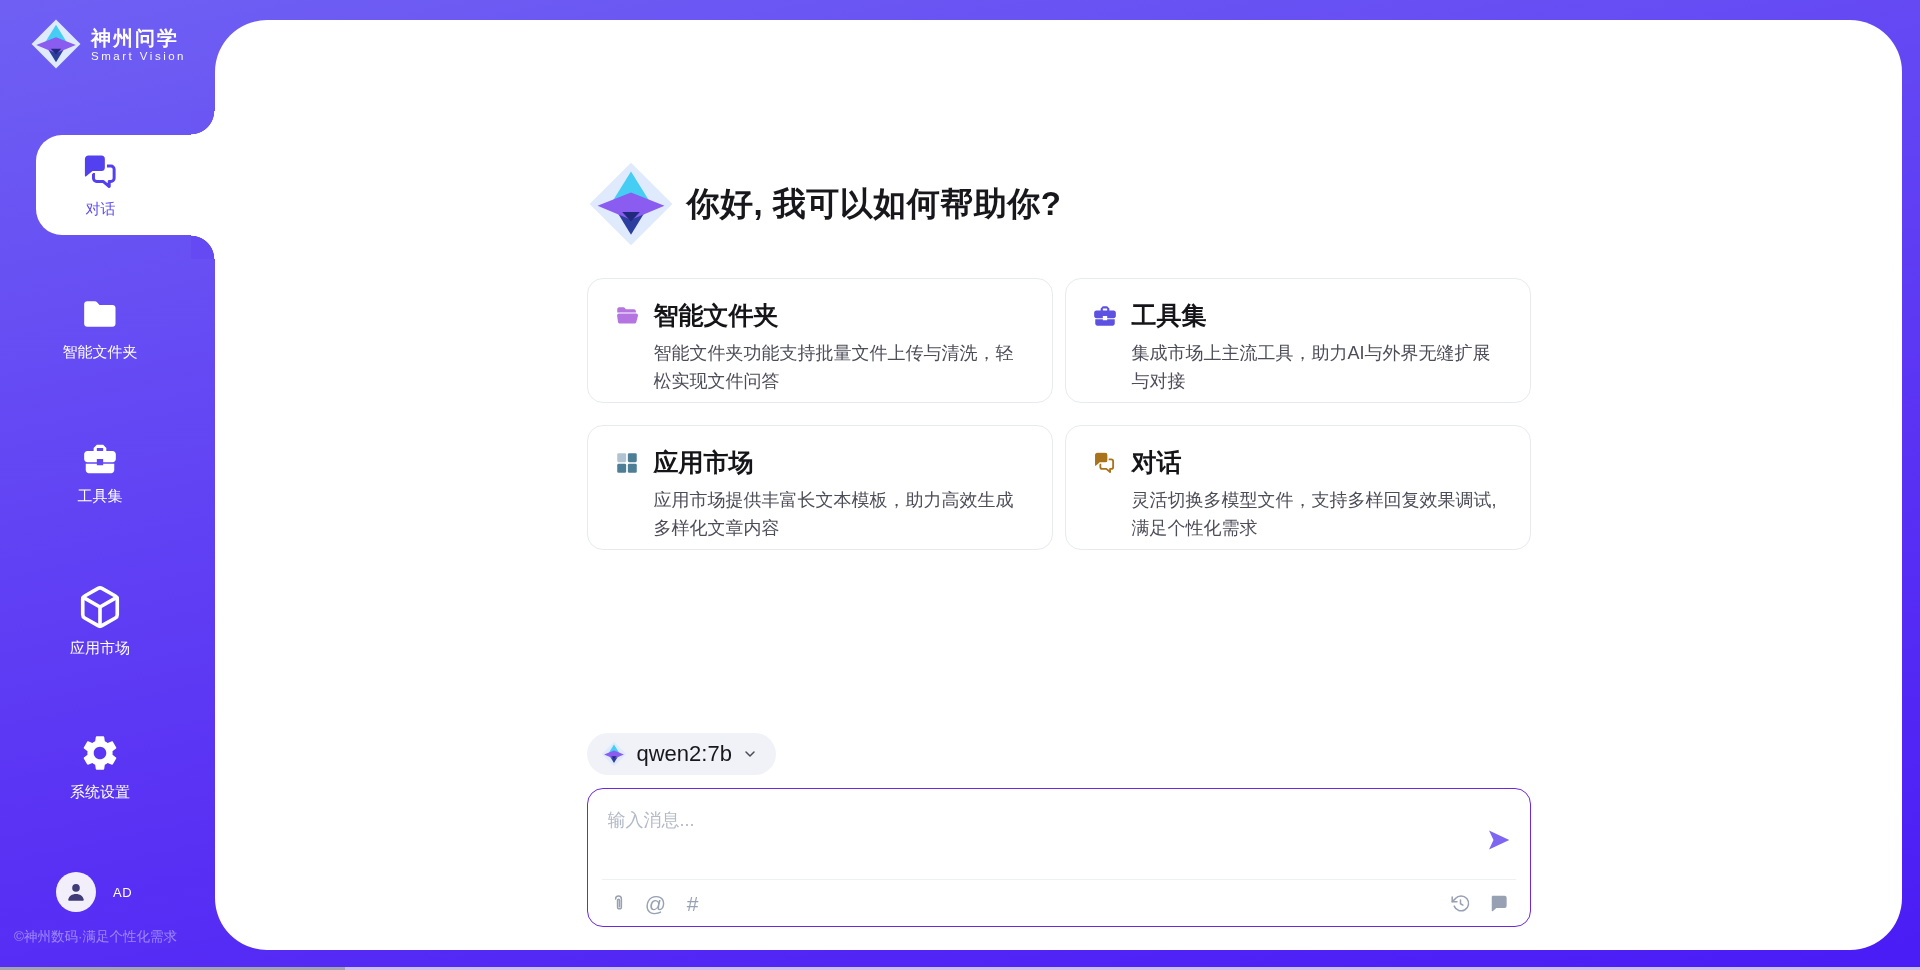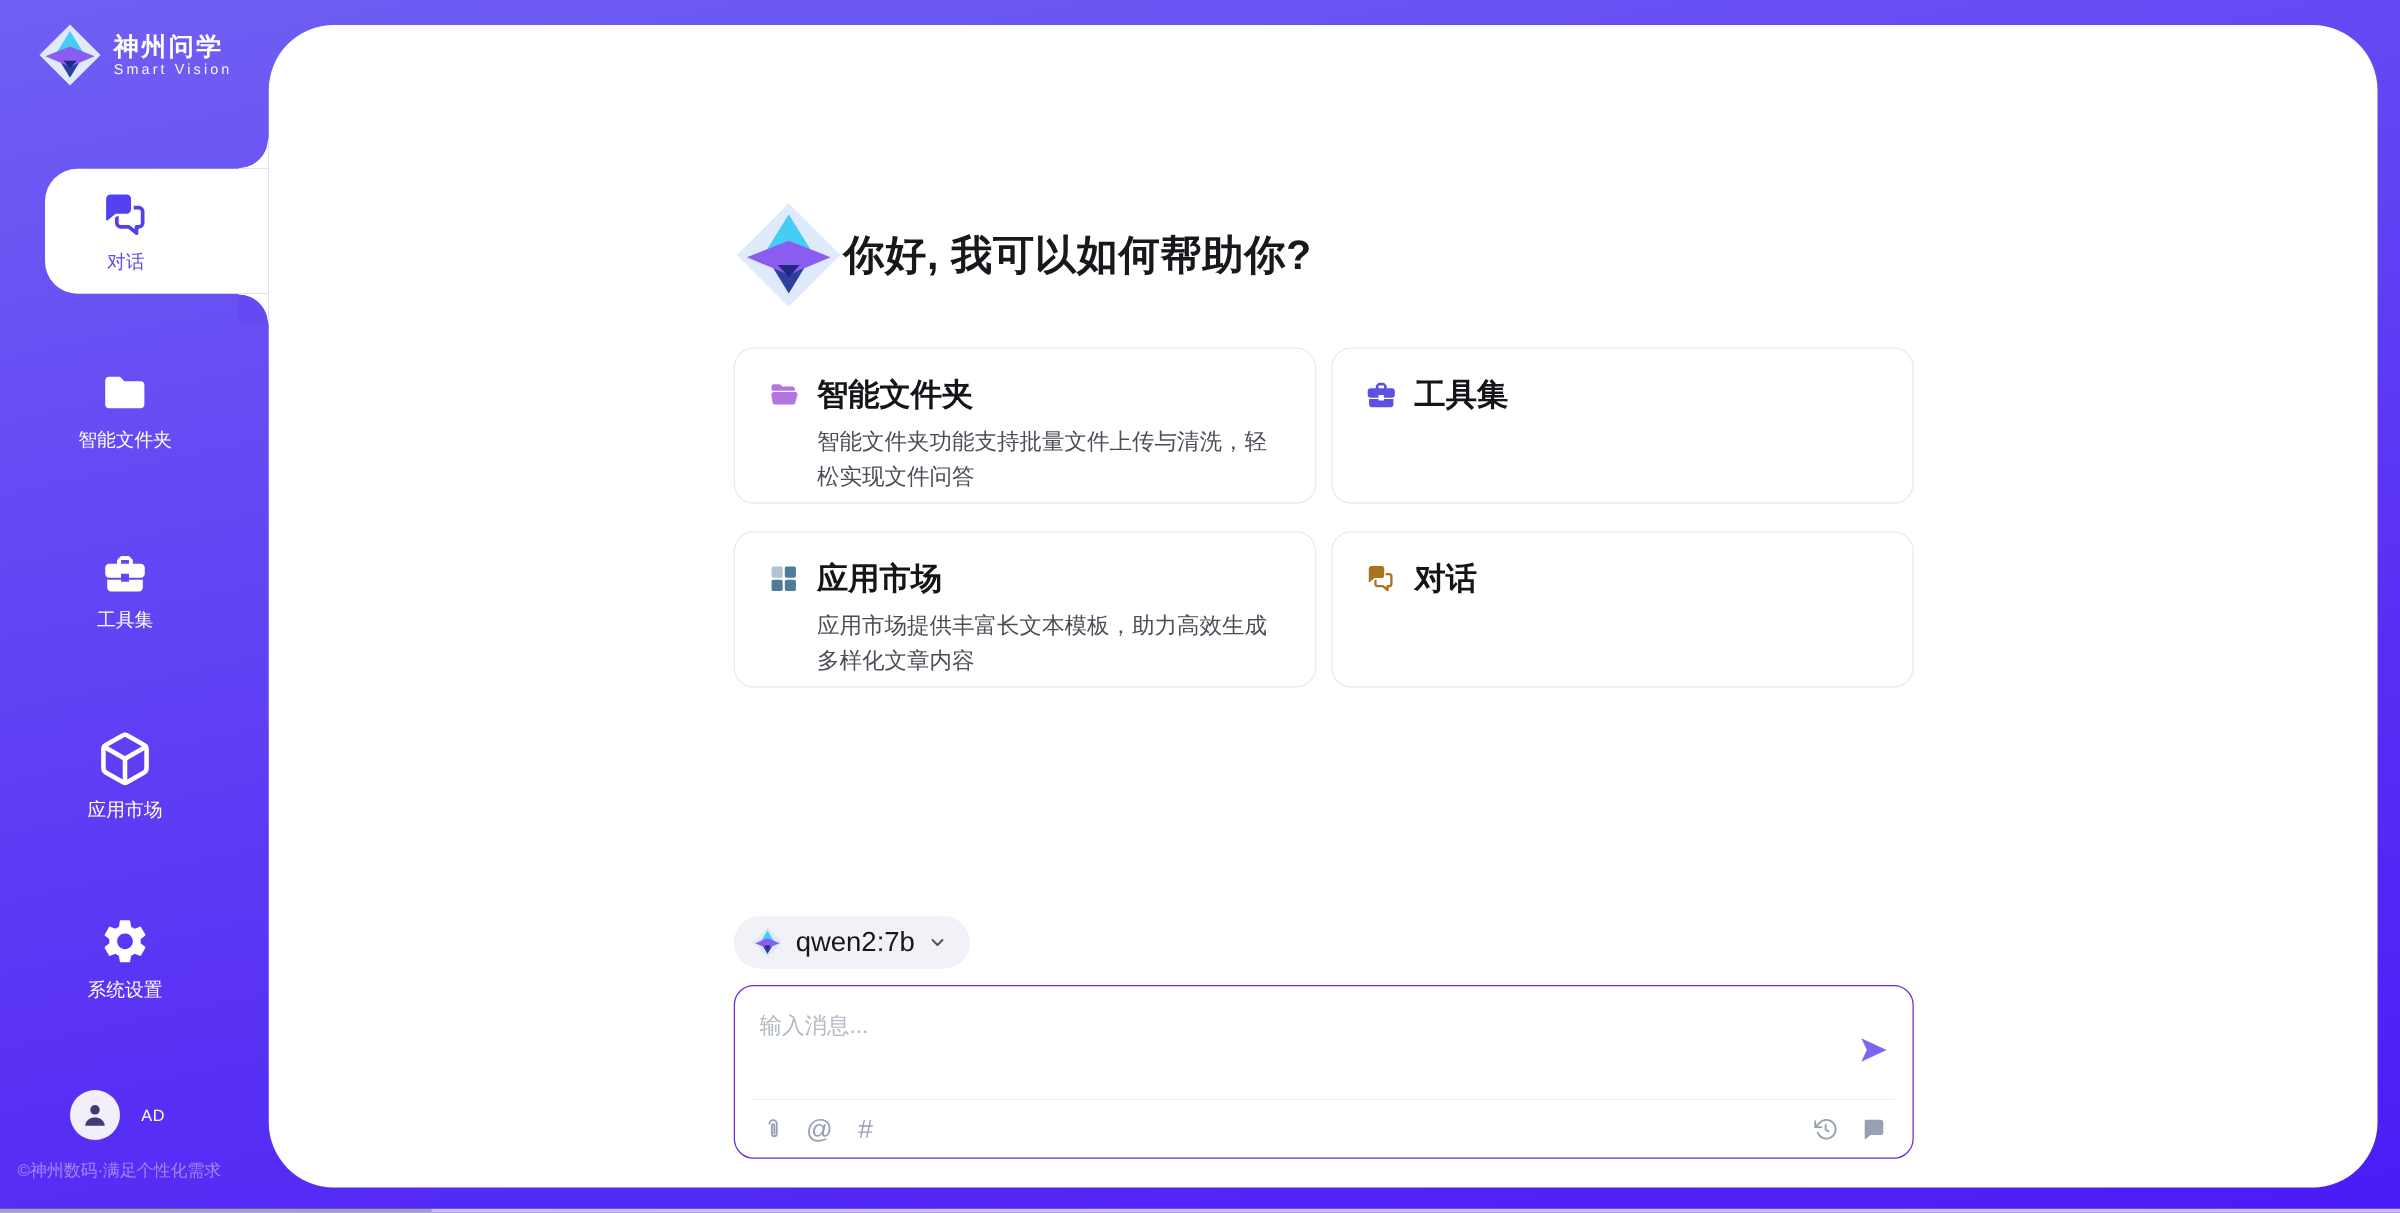--- a/index.html
+++ b/index.html
@@ -53,21 +53,21 @@
 
   .sidebar-footer { position: absolute; left: 14px; top: 928px; color: rgba(255,255,255,.42); font-size: 13.5px; }
 
   
   .panel {
     position: absolute; left: 215px; top: 20px; right: 18px; bottom: 20px;
     background: #fff; border-radius: 52px;
   }
   .content { position: relative; width: 944px; height: 100%; margin: 0 auto; }
 
-  .hero { position: absolute; top: 140px; left: 0; display: flex; align-items: center; }
+  .hero { position: absolute; top: 140px; left: 0; display: flex; align-items: center; gap: 12px; }
   .hero .diamond { width: 88px; height: 88px; }
   .hero-title { font-size: 33px; font-weight: bold; color: #17171c; letter-spacing: .5px; }
 
   .cards {
     position: absolute; top: 258px; left: 0; width: 100%;
     display: grid; grid-template-columns: 1fr 1fr; gap: 22px 12px;
   }
   .card {
     height: 125px; border: 1px solid #e8eaf0; border-radius: 16px; background: #fff;
     padding: 20px 26px 0 26px; cursor: pointer;
@@ -274,20 +274,21 @@
 
       <div class="card">
         <div class="card-head">
           <span class="icon" style="color: rgb(92, 81, 224);">
               <svg viewBox="0 0 24 24">
                 <use href="#ic-toolbox"></use>
               </svg>
             </span>
           <span class="card-title">工具集</span>
         </div>
+        <div class="card-desc">集成市场上主流工具，助力AI与外界无缝扩展与对接</div>
       </div>
 
       <div class="card">
         <div class="card-head">
           <span class="icon" style="color: rgb(78, 125, 150);">
               <svg viewBox="0 0 24 24">
                 <use href="#ic-grid"></use>
               </svg>
             </span>
           <span class="card-title">应用市场</span>
@@ -297,20 +298,21 @@
 
       <div class="card">
         <div class="card-head">
           <span class="icon" style="color: rgb(169, 115, 28);">
               <svg viewBox="0 0 24 24">
                 <use href="#ic-chat"></use>
               </svg>
             </span>
           <span class="card-title">对话</span>
         </div>
+        <div class="card-desc">灵活切换多模型文件，支持多样回复效果调试,满足个性化需求</div>
       </div>
 
     </div>
 
     <div class="bottom-group">
       <div class="model-pill">
         <svg class="diamond" viewBox="0 0 100 100">
             <use href="#diamond-logo"></use>
           </svg>
         <span class="model-name">qwen2:7b</span>

